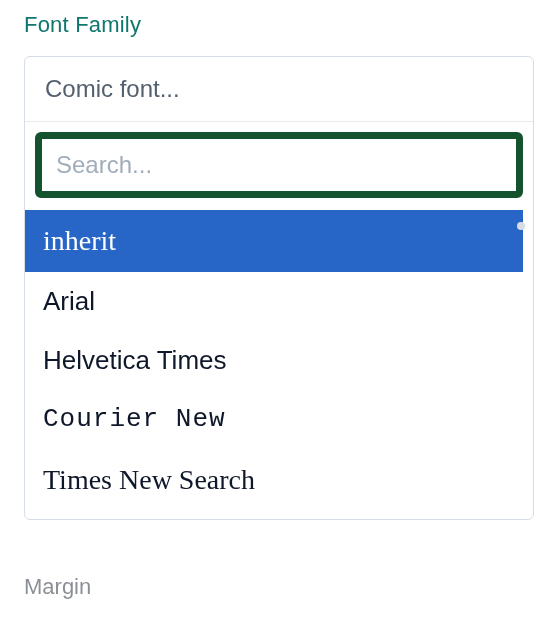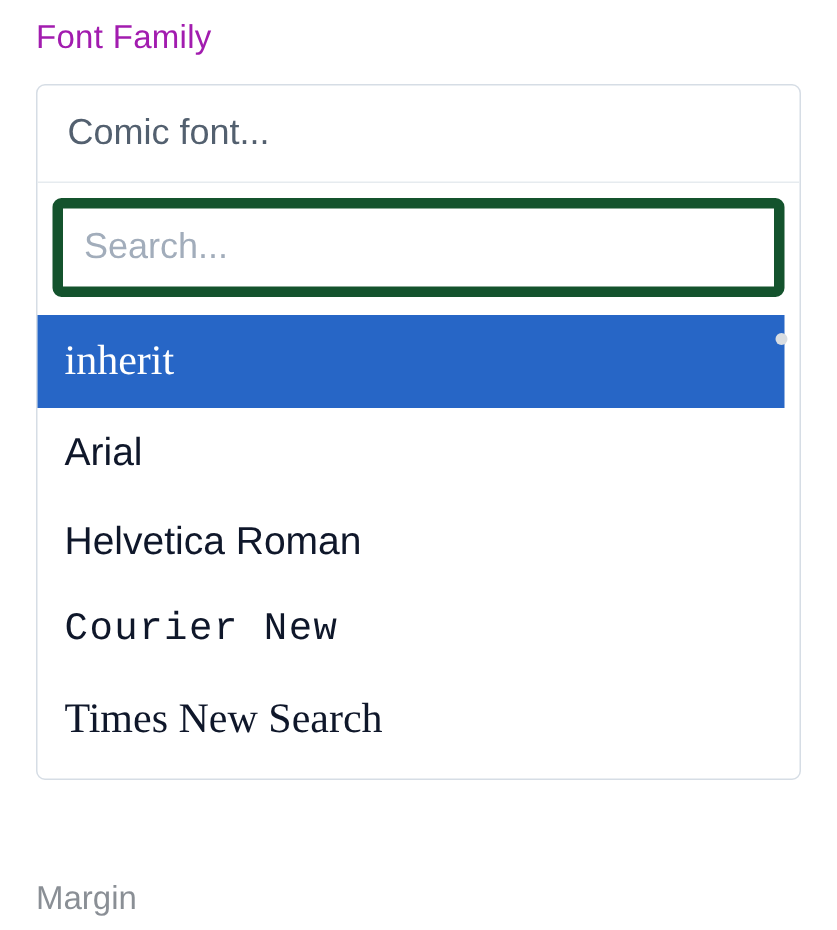--- a/index.html
+++ b/index.html
@@ -11,21 +11,21 @@
       font-family: -apple-system, BlinkMacSystemFont, "Segoe UI", Helvetica, Arial, sans-serif;
       background: #ffffff;
       width: 558px;
       height: 620px;
       padding: 12px 24px 0 24px;
       overflow: hidden;
       position: relative;
     }
     .field-label {
       font-size: 22px;
-      color: #a21caf;
+      color: #0f766e;
       font-weight: 400;
       margin-bottom: 18px;
       letter-spacing: 0.2px;
     }
     .select-container {
       border: 1px solid #d6dde5;
       border-radius: 6px;
       background: #ffffff;
     }
     .select-trigger {
@@ -80,21 +80,21 @@
       position: absolute;
       right: 8px;
       top: 100px;
       width: 8px;
       height: 8px;
       background: #d9dde1;
       border-radius: 50%;
     }
     .background-labels {
       position: absolute;
-      bottom: 8px;
+      bottom: 20px;
       left: 24px;
       right: 24px;
       display: flex;
       z-index: -1;
       color: #2b3440;
       font-size: 22px;
       filter: blur(0.3px);
       opacity: 0.55;
     }
     .bg-left { flex: 1; }
@@ -109,21 +109,21 @@
   <div class="select-trigger">Comic font...</div>
 
   <div class="dropdown-panel">
     <input type="text" class="search-input" placeholder="Search..." style="">
 
     <div class="scroll-dot"></div>
 
     <div class="options-list">
       <div class="option highlighted">inherit</div>
       <div class="option font-arial">Arial</div>
-      <div class="option font-helvetica">Helvetica Roman</div>
+      <div class="option font-helvetica">Helvetica Times</div>
       <div class="option font-courier">Courier New</div>
       <div class="option font-times">Times New Search</div>
     </div>
   </div>
 </div>
 
 <div class="background-labels">
   <div class="bg-left">Margin</div>
 </div>
 

